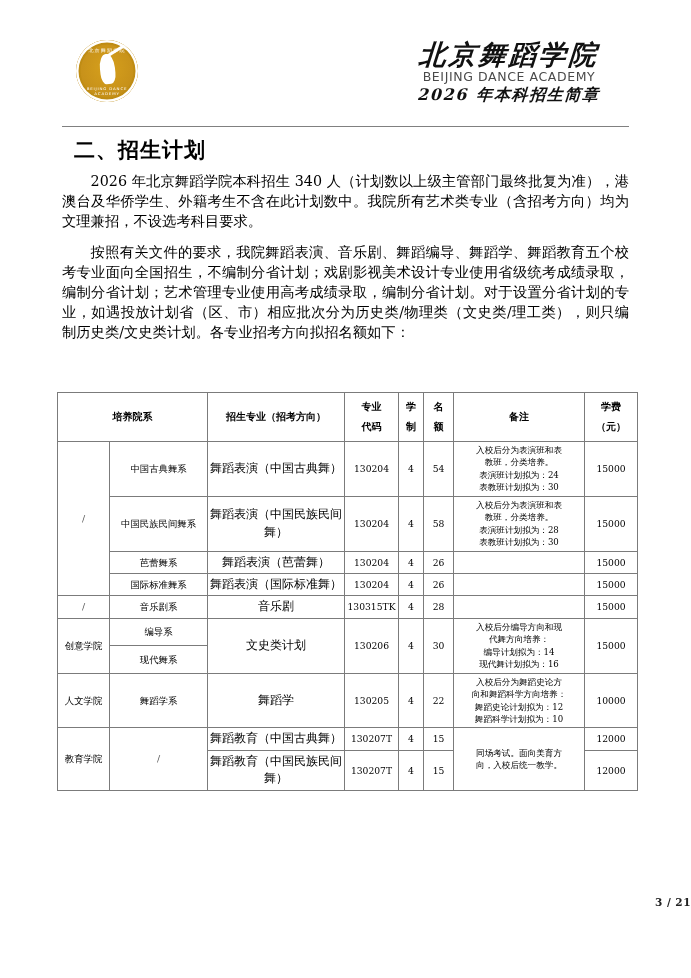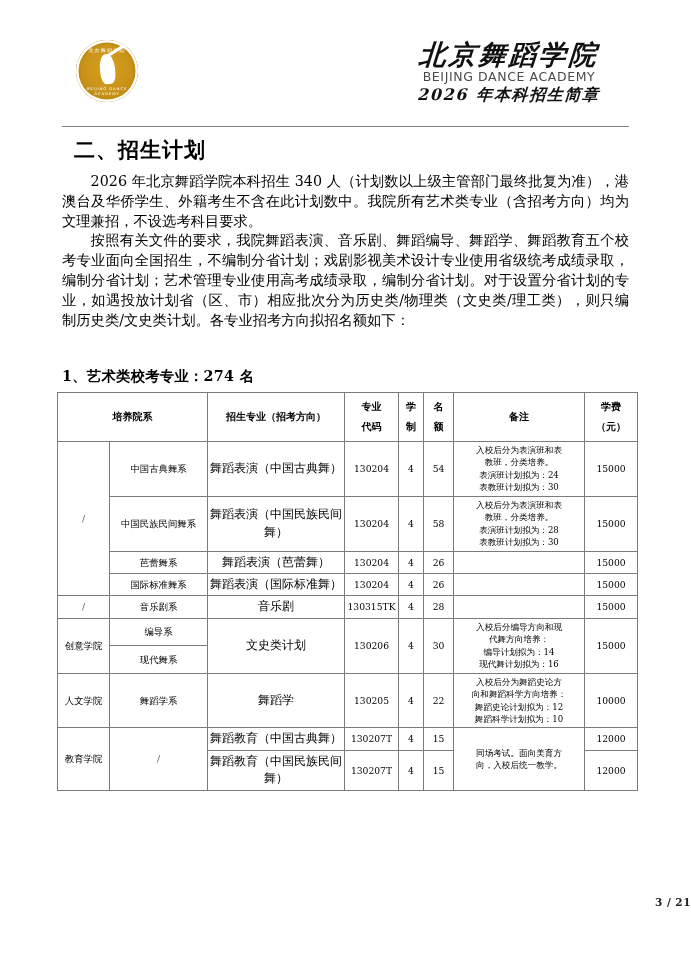--- a/index.html
+++ b/index.html
@@ -149,21 +149,21 @@
     font-size: 14.3px;
     line-height: 20px;
     text-align: justify;
     text-justify: inter-ideograph;
   }
   .body-block p {
     margin: 0;
     text-indent: 2em;
   }
   #para1 { top: 171px; }
-  #para2 { top: 230px; }
+  #para2 { top: 242px; }
 
   .subsection-title {
     position: absolute;
     left: 62px;
     top: 367px;
     font-size: 14.3px;
     font-weight: 700;
     letter-spacing: 0.3px;
   }
 
@@ -253,21 +253,20 @@
   <div class="section-title">二、招生计划</div>
 
   <div class="body-block" id="para1">
     <p>2026 年北京舞蹈学院本科招生 340 人（计划数以上级主管部门最终批复为准），港澳台及华侨学生、外籍考生不含在此计划数中。我院所有艺术类专业（含招考方向）均为文理兼招，不设选考科目要求。</p>
   </div>
 
   <div class="body-block" id="para2">
     <p>按照有关文件的要求，我院舞蹈表演、音乐剧、舞蹈编导、舞蹈学、舞蹈教育五个校考专业面向全国招生，不编制分省计划；戏剧影视美术设计专业使用省级统考成绩录取，编制分省计划；艺术管理专业使用高考成绩录取，编制分省计划。对于设置分省计划的专业，如遇投放计划省（区、市）相应批次分为历史类/物理类（文史类/理工类），则只编制历史类/文史类计划。各专业招考方向拟招名额如下：</p>
   </div>
 
-  <div class="subsection-title">1、艺术类校考专业：274 名</div>
 
   <div class="tbl-wrap">
     <table class="plan">
       <colgroup>
         <col style="width:52px">
         <col style="width:98px">
         <col style="width:137px">
         <col style="width:54px">
         <col style="width:25px">
         <col style="width:30px">

